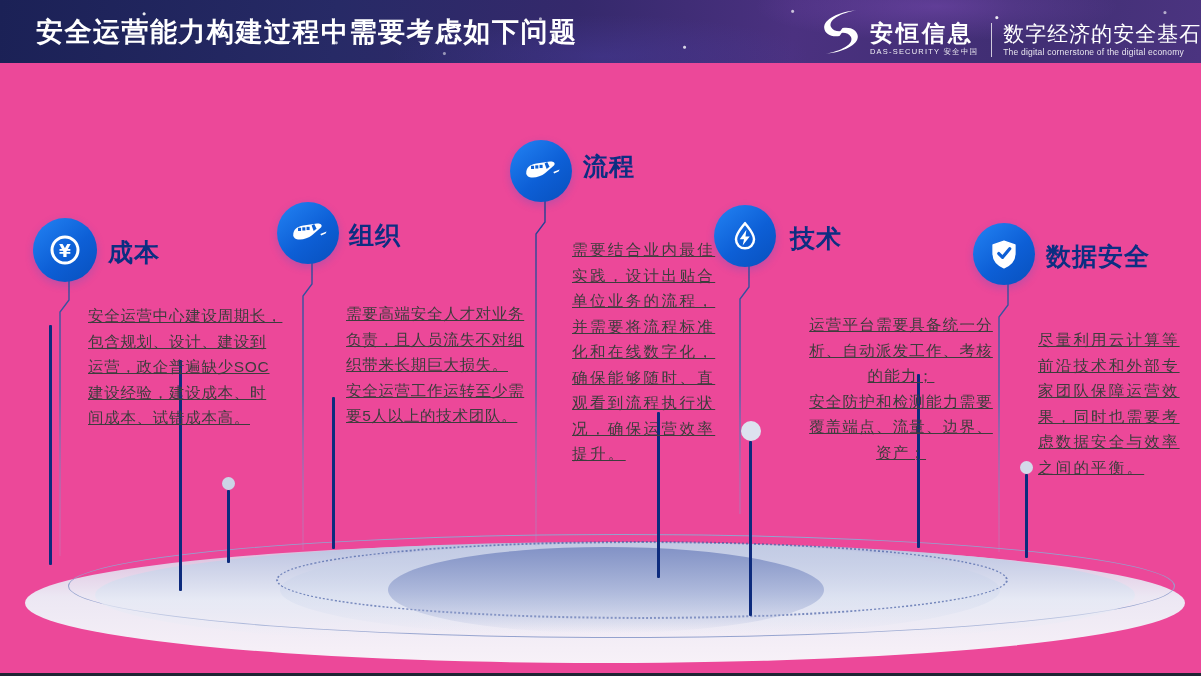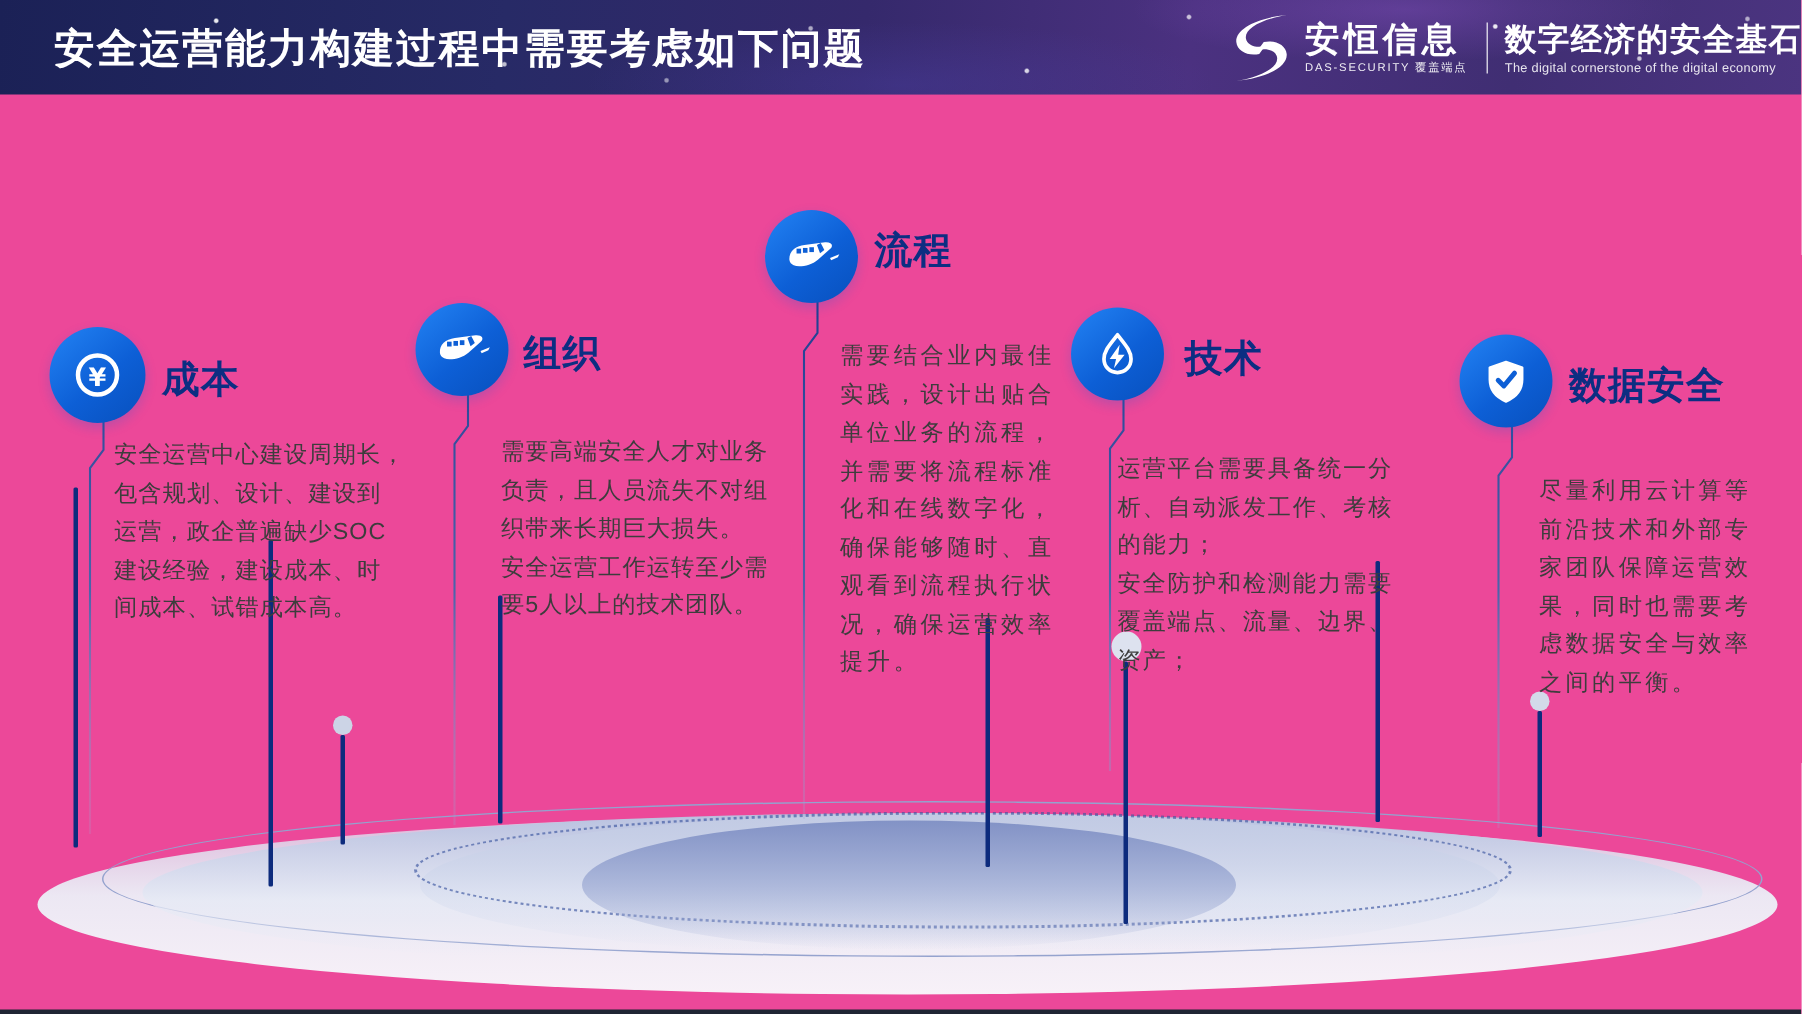--- a/index.html
+++ b/index.html
@@ -28,26 +28,26 @@
   }
   .header-title {
     position:absolute; left:36px; top:14px; font-size:27px; font-weight:800;
     color:#ffffff; letter-spacing:1.5px; white-space:nowrap;
   }
   .code-overlay {
     position:absolute; left:8px; bottom:1px; font-family:"DejaVu Sans Mono",monospace;
     font-size:9px; line-height:10px; color:rgba(125,205,240,.55); letter-spacing:2px;
     white-space:pre;
   }
-  .brand { position:absolute; left:818px; top:7px; height:50px; display:flex; align-items:center; }
+  .brand { position:absolute; left:818px; top:7px; height:50px; display:flex; align-items:flex-end; }
   .brand-mark { width:46px; height:50px; margin-right:6px; }
   .brand-name { font-size:23px; font-weight:800; color:#fff; letter-spacing:3px; line-height:24px; white-space:nowrap; }
   .brand-sub  { font-size:7.5px; color:rgba(255,255,255,.92); letter-spacing:1.2px; margin-top:2px; white-space:nowrap; }
   .brand-divider { width:1px; height:34px; background:rgba(255,255,255,.75); margin:0 11px 0 13px; }
-  .brand-tagline { font-size:21px; font-weight:700; color:#fff; letter-spacing:1px; line-height:23px; white-space:nowrap; }
+  .brand-tagline { font-size:21px; font-weight:400; color:#fff; letter-spacing:1px; line-height:23px; white-space:nowrap; }
   .brand-tagline-en { font-size:8.5px; color:rgba(255,255,255,.88); letter-spacing:.2px; margin-top:2px; white-space:nowrap; }
 
   
   .ellipse { position:absolute; border-radius:50%; z-index:1; }
   .ellipse-outer { left:25px; top:543px; width:1160px; height:120px;
     background:linear-gradient(180deg, rgba(214,221,239,.75) 0%, rgba(236,240,248,.95) 45%, rgba(248,250,253,.95) 100%); }
   .ellipse-outline { left:68px; top:534px; width:1105px; height:102px;
     border:1px solid #94a2ce; background:transparent; }
   .ellipse-ring { left:95px; top:542px; width:1040px; height:106px;
     background:linear-gradient(180deg, rgba(183,194,224,.95) 0%, rgba(230,234,245,.85) 55%, rgba(240,243,250,0) 90%); }
@@ -90,45 +90,45 @@
     position:absolute; z-index:5; font-size:25px; font-weight:800;
     color:#0c2e82; letter-spacing:1px; white-space:nowrap;
   }
   .ti-1 { left:108px;  top:236px; }
   .ti-2 { left:349px;  top:219px;text-align:center; }
   .ti-3 { left:583px;  top:150px; }
   .ti-4 { left:790px;  top:222px; }
   .ti-5 { left:1046px; top:240px; }
   .col-body {
     position:absolute; z-index:5; font-size:15.5px; line-height:25.5px;
-    color:#3d3d3d; white-space:pre-line; letter-spacing:.7px; margin:4px;
+    color:#3d3d3d; white-space:pre-line; letter-spacing:.7px; margin:16px;text-decoration:underline;
   }
   .bo-1 { left:72px;   top:287px; width:200px; }
   .bo-2 { left:330px;  top:285px; width:190px; }
   .bo-3 { left:556px;  top:221px; width:156px; letter-spacing:2.4px; }
-  .bo-4 { left:741px;  top:296px; width:200px; letter-spacing:1.2px; }
+  .bo-4 { left:785px;  top:296px; width:200px; letter-spacing:1.2px;text-align:center; }
   .bo-5 { left:1022px; top:311px; width:160px; letter-spacing:2.2px; }
 
   .bottom-edge { position:absolute; left:0; bottom:0; width:1201px; height:3px; background:#202534; z-index:6; }
 </style>
 </head>
 <body>
 
 <div class="slide">
 
   <div class="header">
     <div class="header-title">安全运营能力构建过程中需要考虑如下问题</div>
     <div class="brand">
       <svg class="brand-mark" viewBox="0 0 46 50">
         <path fill="#ffffff" d="M40 3 C22 6 10 13 13 20 C14.8 24 21 25.2 25.5 23.5 L21.5 29 C13.5 30.5 6.8 27 6.2 21 C5.5 12.5 20 4.7 40 3 Z"></path>
         <path fill="#ffffff" d="M6 47 C24 44 36 37 33 30 C31.2 26 25 24.8 20.5 26.5 L24.5 21 C32.5 19.5 39.2 23 39.8 29 C40.5 37.5 26 45.3 6 47 Z"></path>
       </svg>
       <div>
         <div class="brand-name">安恒信息</div>
-        <div class="brand-sub">DAS-SECURITY 覆盖端点</div>
+        <div class="brand-sub">DAS-SECURITY 安全中国</div>
       </div>
       <div class="brand-divider"></div>
       <div>
         <div class="brand-tagline">数字经济的安全基石</div>
         <div class="brand-tagline-en">The digital cornerstone of the digital economy</div>
       </div>
     </div>
   </div>
 
   <div class="ellipse ellipse-outer"></div>

